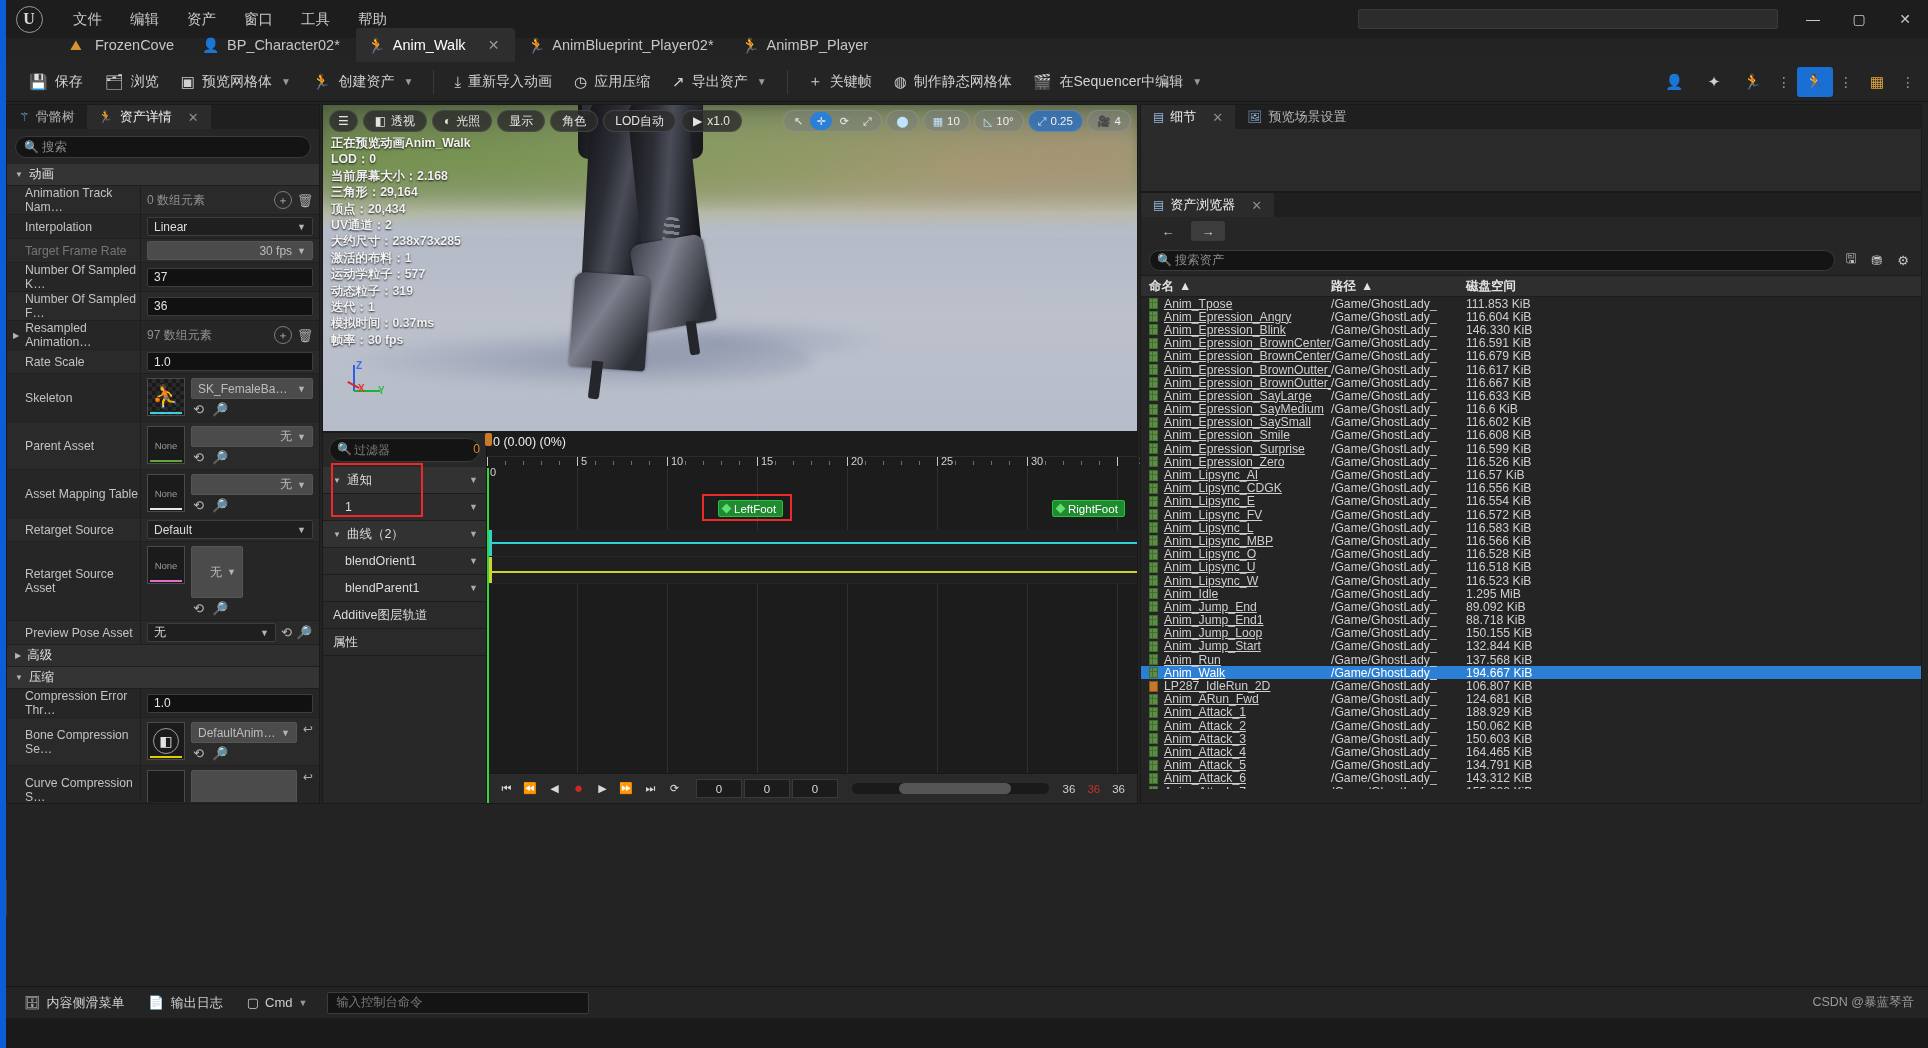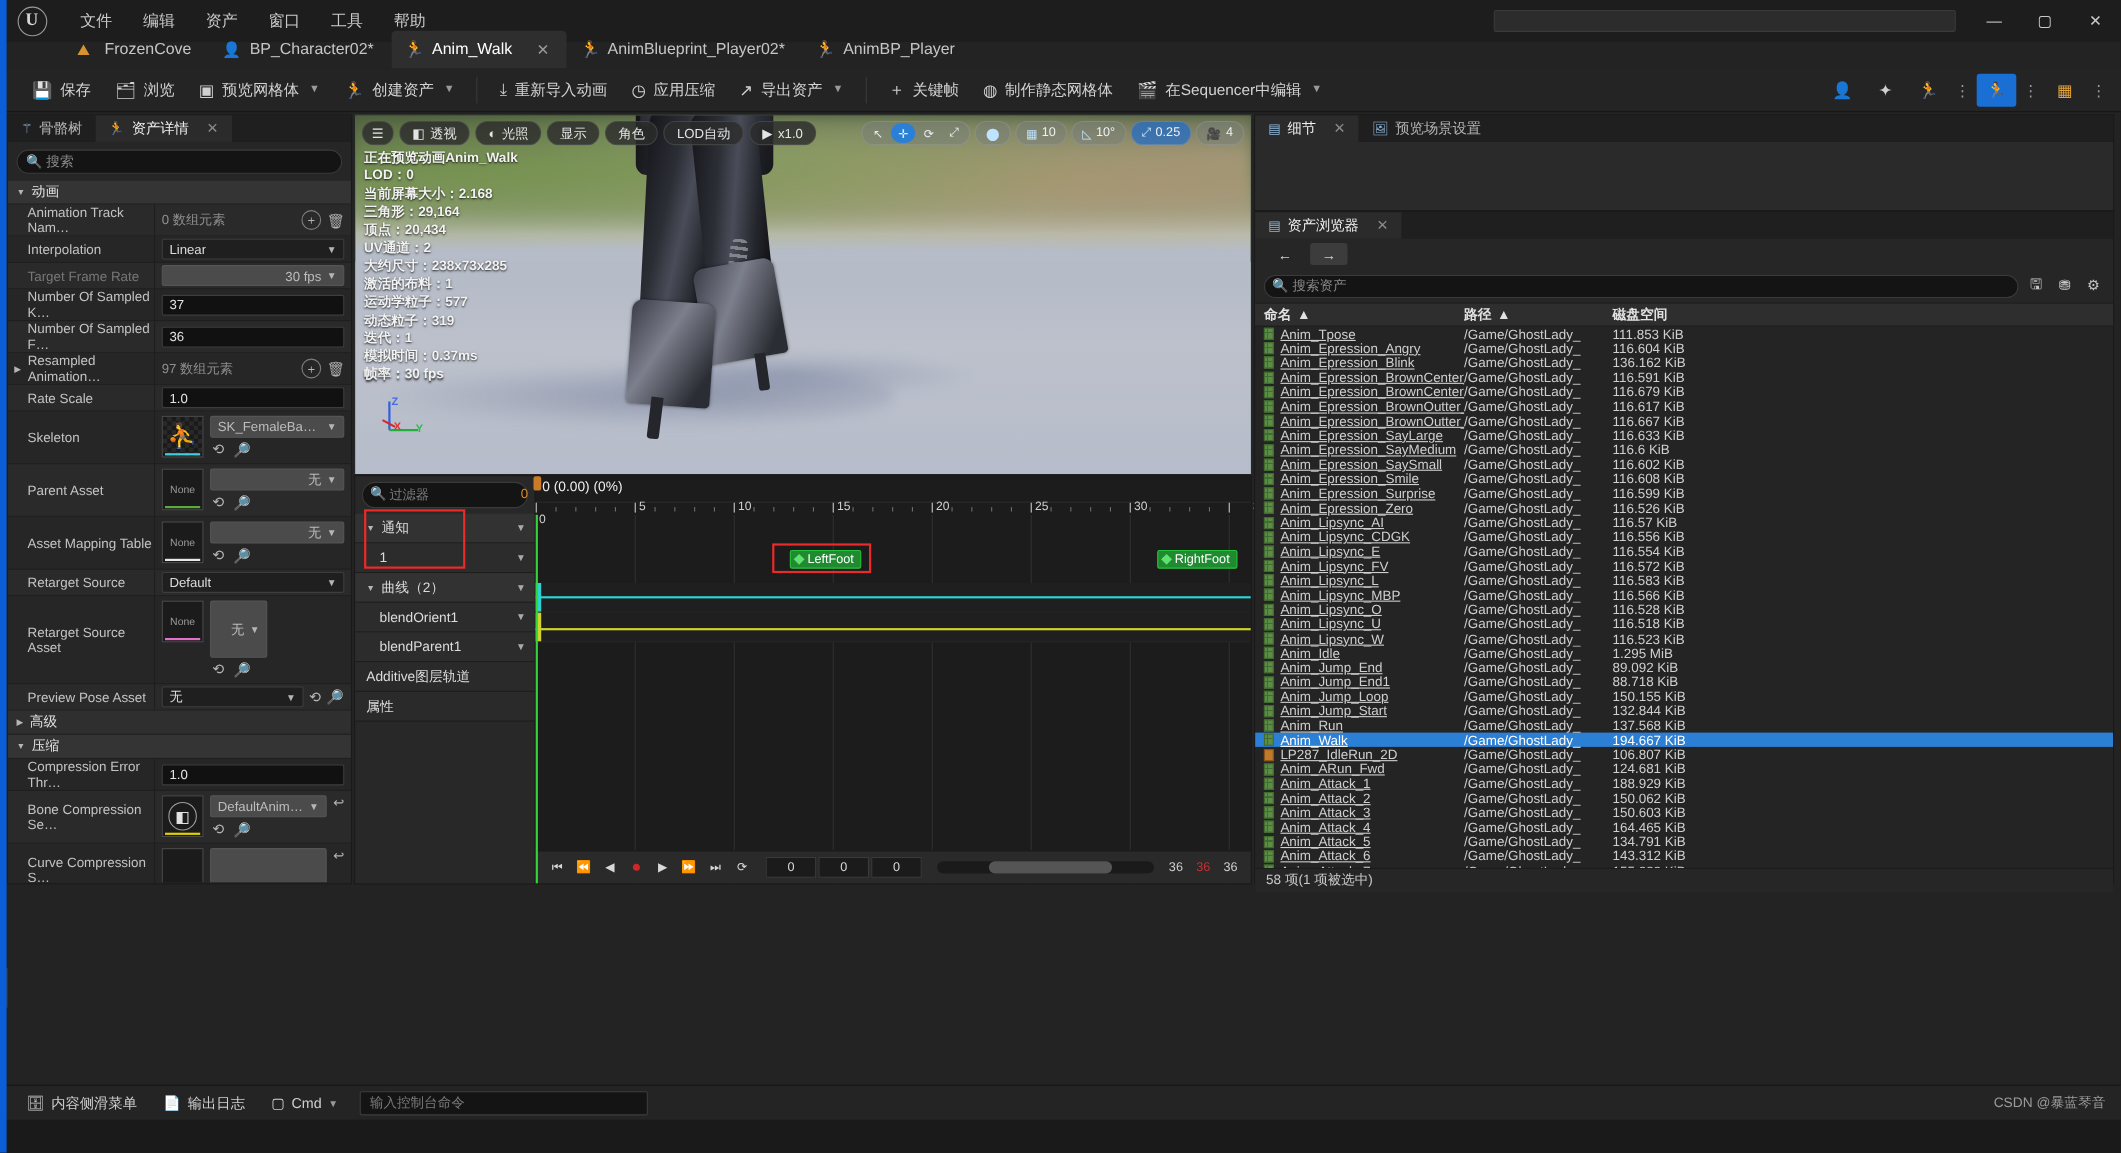--- a/index.html
+++ b/index.html
@@ -944,21 +944,21 @@
           </div>
           <div class="c2">/Game/GhostLady_</div>
           <div class="c3">116.604 KiB</div>
         </div>
         <div class="ab-row">
           <div class="c1">
             <span class="ficon"></span>
             <span>Anim_Epression_Blink</span>
           </div>
           <div class="c2">/Game/GhostLady_</div>
-          <div class="c3">136.162 KiB</div>
+          <div class="c3">146.330 KiB</div>
         </div>
         <div class="ab-row">
           <div class="c1">
             <span class="ficon"></span>
             <span>Anim_Epression_BrownCenter_Dn</span>
           </div>
           <div class="c2">/Game/GhostLady_</div>
           <div class="c3">116.591 KiB</div>
         </div>
         <div class="ab-row">
@@ -1228,21 +1228,20 @@
         <div class="ab-row">
           <div class="c1">
             <span class="ficon"></span>
             <span>Anim_Attack_7</span>
           </div>
           <div class="c2">/Game/GhostLady_</div>
           <div class="c3">155.232 KiB</div>
         </div>
       </div>
 
-    <div class="ab-status">58 项(1 项被选中)</div>
   </div>
 
   <div class="bottombar">
     <div class="bbtn">
       <span>🗄</span>
       <span>内容侧滑菜单</span>
     </div>
     <div class="bbtn">
       <span>📄</span>
       <span>输出日志</span>

